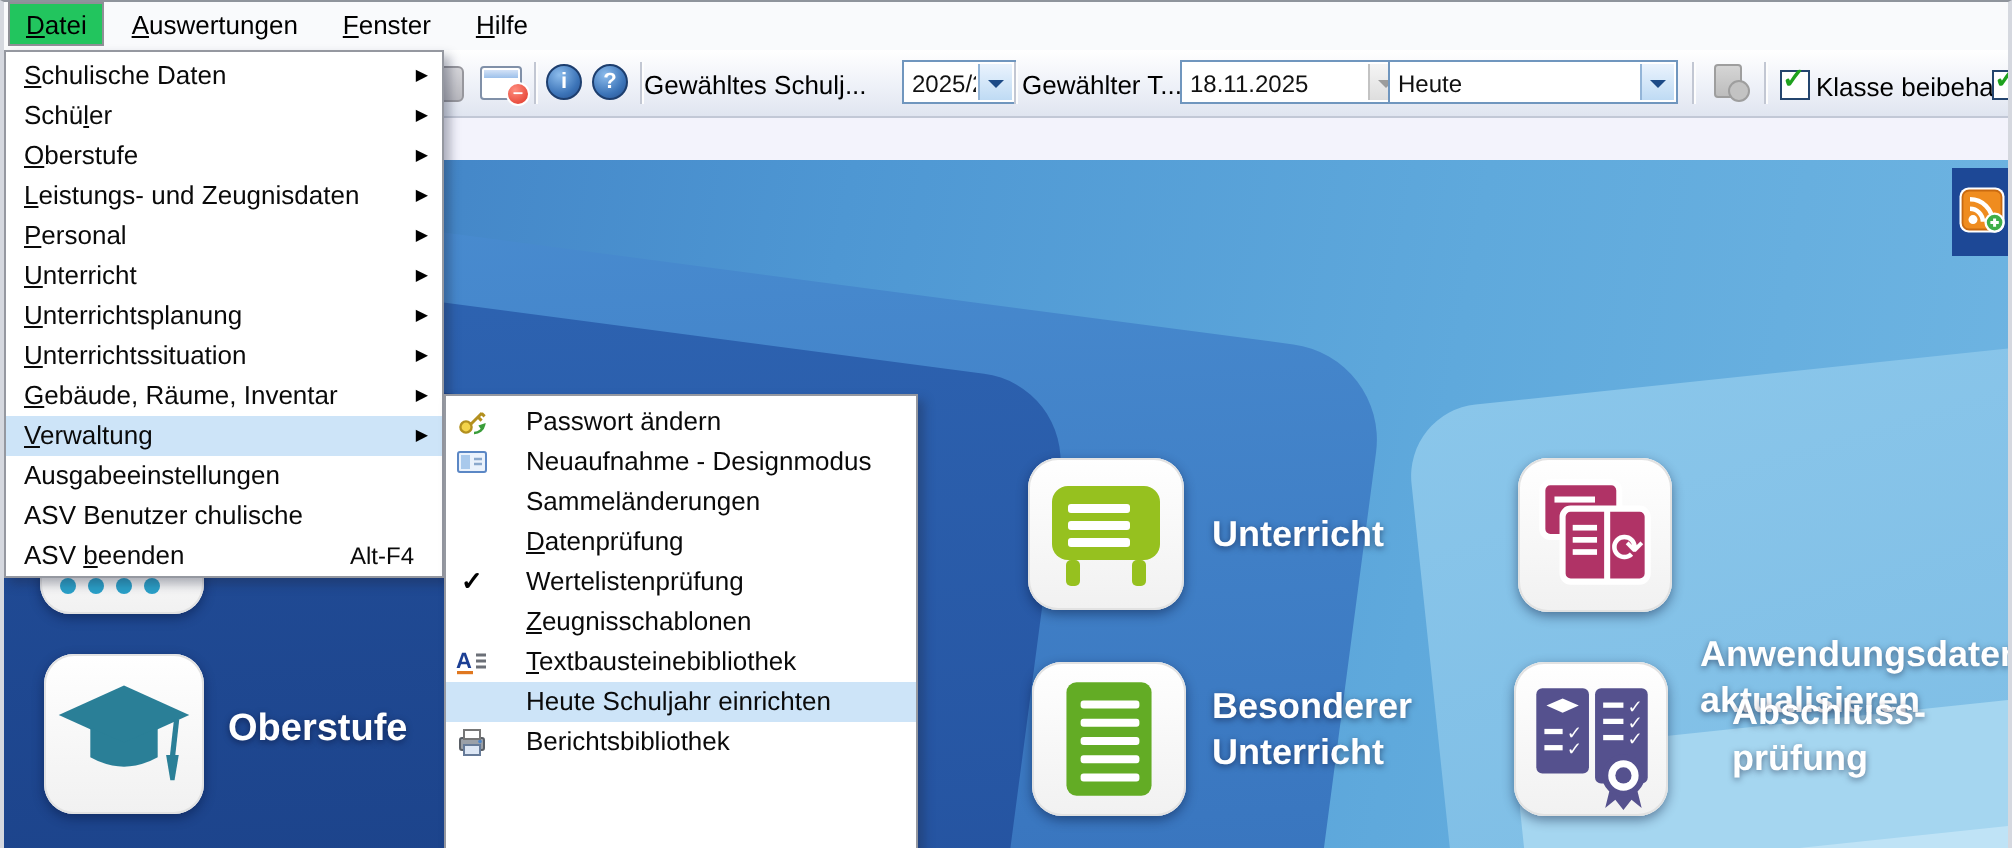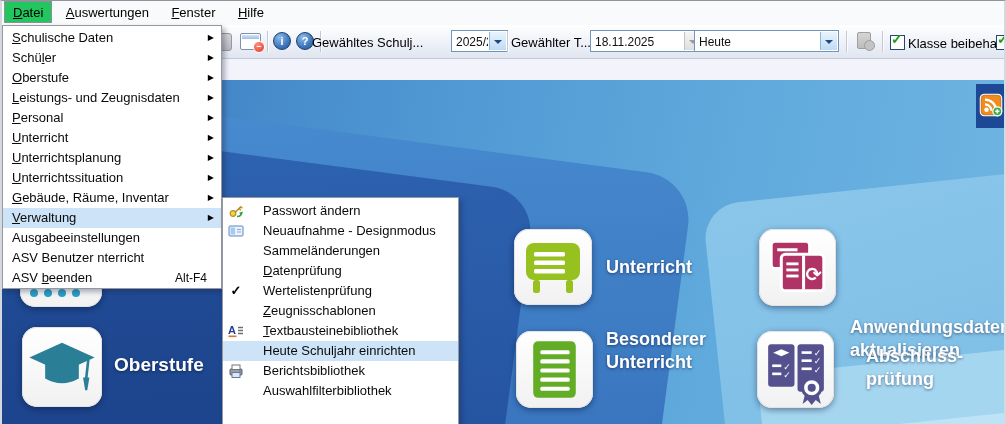--- a/index.html
+++ b/index.html
@@ -144,21 +144,21 @@
     <div class="tile" style="left:514px;top:252px;width:77px;height:77px;">
       <svg width="77" height="77" viewBox="0 0 76 76">
         <rect x="17" y="10" width="42" height="56" rx="5" fill="#63ac25"></rect>
         <rect x="24" y="19" width="29" height="4" rx="1.5" fill="#fff"></rect>
         <rect x="24" y="28" width="29" height="4" rx="1.5" fill="#fff"></rect>
         <rect x="24" y="37" width="29" height="4" rx="1.5" fill="#fff"></rect>
         <rect x="24" y="46" width="29" height="4" rx="1.5" fill="#fff"></rect>
         <rect x="24" y="55" width="29" height="4" rx="1.5" fill="#fff"></rect>
       </svg>
     </div>
-    <div class="tile-label" style="left:604px;top:249px;">
+    <div class="tile-label" style="left:604px;top:263px;">
       <div>Besonderer</div>
       <div>Unterricht</div>
     </div>
 
     <div class="tile" style="left:757px;top:150px;width:77px;height:77px;">
       <svg width="77" height="77" viewBox="0 0 76 76">
         <rect x="12" y="12" width="38" height="27" rx="4" fill="#b03366" stroke="#fff" stroke-width="3"></rect>
         <rect x="18" y="19" width="20" height="3" fill="#fff"></rect>
         <rect x="22" y="25" width="42" height="36" rx="4" fill="#b03366" stroke="#fff" stroke-width="3"></rect>
         <line x1="44" y1="26" x2="44" y2="60" stroke="#fff" stroke-width="3"></line>
@@ -204,21 +204,21 @@
   <div class="toolbar">
     <div class="partial-icon"></div>
     <div class="win-icon">
       <span class="win-badge">–</span>
     </div>
     <div class="sep" style="left:265px;"></div>
     <div class="ic-round" style="left:271px;">i</div>
     <div class="ic-round" style="left:294px;">?</div>
     <div class="sep" style="left:318px;"></div>
 
-    <div class="tb-label" style="left:310px;">Gewähltes Schulj...</div>
+    <div class="tb-label" style="left:320px;">Gewähltes Schulj...</div>
     <div class="combo" style="left:449px;width:57px;">
       <span class="txt">2025/26</span>
       <span class="btn"></span>
     </div>
     <div class="sep" style="left:505px;"></div>
 
     <div class="tb-label" style="left:509px;">Gewählter T...</div>
     <div class="combo" style="left:588px;width:113px;">
       <span class="txt">18.11.2025</span>
       <span class="btn dis"></span>
@@ -253,21 +253,21 @@
     <div class="mi"><span>Schü</span><u>l</u><span>er</span><span class="arr">▶</span></div>
     <div class="mi"><span></span><u>O</u><span>berstufe</span><span class="arr">▶</span></div>
     <div class="mi"><span></span><u>L</u><span>eistungs- und Zeugnisdaten</span><span class="arr">▶</span></div>
     <div class="mi"><span></span><u>P</u><span>ersonal</span><span class="arr">▶</span></div>
     <div class="mi"><span></span><u>U</u><span>nterricht</span><span class="arr">▶</span></div>
     <div class="mi"><span></span><u>U</u><span>nterrichtsplanung</span><span class="arr">▶</span></div>
     <div class="mi"><span></span><u>U</u><span>nterrichtssituation</span><span class="arr">▶</span></div>
     <div class="mi"><span></span><u>G</u><span>ebäude, Räume, Inventar</span><span class="arr">▶</span></div>
     <div class="mi sel"><span></span><u>V</u><span>erwaltung</span><span class="arr">▶</span></div>
     <div class="mi"><span>Ausgabeeinstellungen</span><u></u><span></span></div>
-    <div class="mi"><span>ASV Benutzer nterricht</span><u></u><span></span></div>
+    <div class="mi"><span>ASV Benutzer chulische</span><u></u><span></span></div>
     <div class="mi"><span>ASV </span><u>b</u><span>eenden</span><span class="sc">Alt-F4</span></div>
   </div>
 
   <div class="menu sub-menu">
     <div class="smi">
       <span class="ic">
         <svg width="16" height="16" viewBox="0 0 16 16">
           <circle cx="5" cy="10.5" r="2.8" fill="#f3d34a" stroke="#b3901f" stroke-width="1.2"></circle>
           <path d="M7.5 9 L13 3.5 M11 5.5 l1.8 1.8 M12.8 3.7 l1.5 1.5" stroke="#b3901f" stroke-width="1.5" fill="none"></path>
           <path d="M9 13.5 a5 5 0 0 0 5 -4 l-1.8 .6 1.2 1.8" stroke="#3a9d3a" stroke-width="1.3" fill="none"></path>
@@ -321,17 +321,17 @@
           <rect x="2" y="6" width="12" height="6" rx="1" fill="#9aa0a8" stroke="#5a5f66"></rect>
           <rect x="4" y="2" width="8" height="4.5" fill="#fff" stroke="#777"></rect>
           <rect x="4" y="9.5" width="8" height="5" fill="#dce6f4" stroke="#667b99"></rect>
           <circle cx="12" cy="7.8" r="0.9" fill="#4d84c8"></circle>
         </svg>
       </span>
       <span>Berichtsbibliothek</span><u></u><span></span>
     </div>
     <div class="smi">
       <span class="ic"></span>
-      <span>Auswahlfilterbibliothek</span><u></u><span></span>
+      <u></u><span></span>
     </div>
   </div>
 
 </div>
 
 </body></html>

